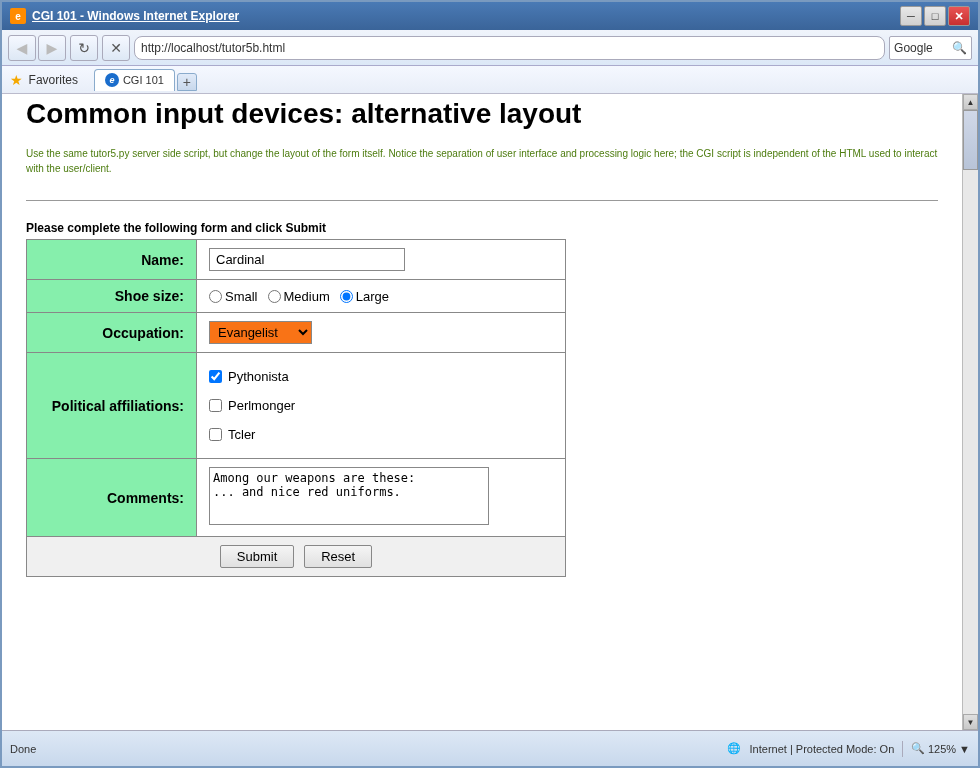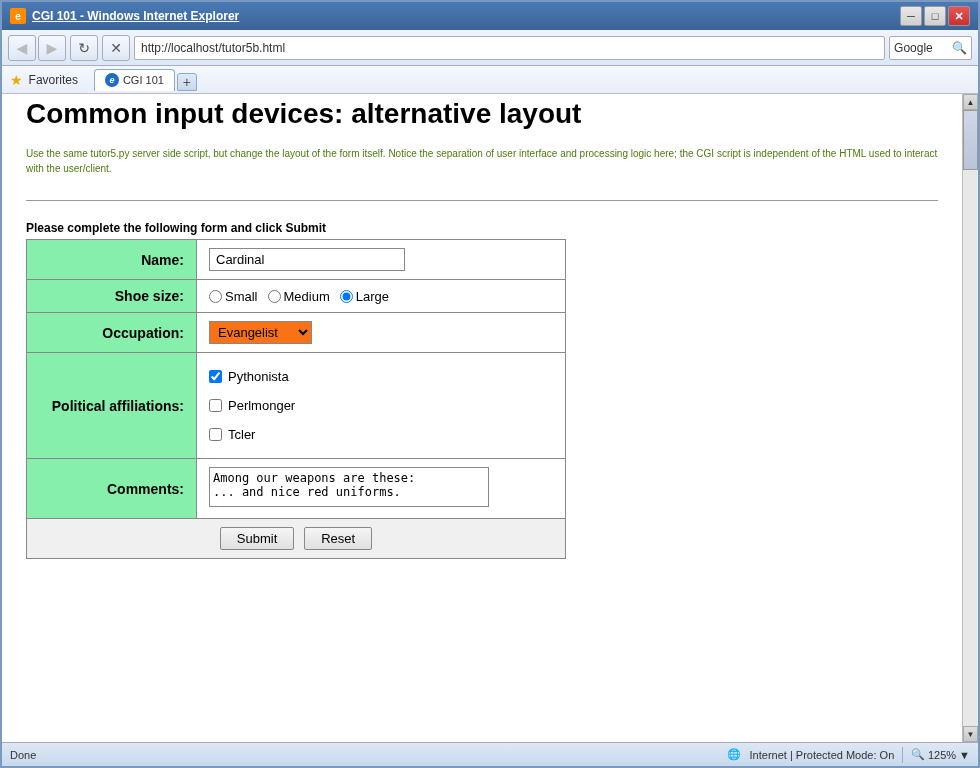--- a/index.html
+++ b/index.html
@@ -113,21 +113,21 @@
     }
 
     .address-bar {
       flex: 1;
       height: 24px;
       border: 1px solid #aab;
       background: white;
       padding: 0 6px;
       font-size: 12px;
       color: #333;
-      border-radius: 2px;
+      border-radius: 8px;
       display: flex;
       align-items: center;
     }
 
     .address-input {
       border: none;
       outline: none;
       width: 100%;
       font-size: 12px;
       color: #333;
@@ -263,21 +263,21 @@
       left: 0;
       right: 0;
       height: 60px;
       background: linear-gradient(to bottom, #d0d8e8, #b8c4d8);
       border: 1px solid #999;
       cursor: pointer;
     }
 
     
     .status-bar {
-      height: 24px;
+      height: 36px;
       background: linear-gradient(to bottom, #dde8f5, #c8d8ec);
       border-top: 1px solid #aab;
       display: flex;
       align-items: center;
       padding: 0 8px;
       font-size: 11px;
       color: #333;
       flex-shrink: 0;
       gap: 8px;
     }
@@ -397,21 +397,21 @@
     .checkbox-label {
       display: flex;
       align-items: center;
       gap: 6px;
       font-size: 13px;
       cursor: pointer;
     }
 
     .comments-textarea {
       width: 280px;
-      height: 40px;
+      height: 58px;
       border: 1px solid #888;
       font-family: monospace;
       font-size: 12px;
       resize: none;
       padding: 3px;
     }
 
     .button-cell {
       background: #f0f0f0;
       text-align: center;

